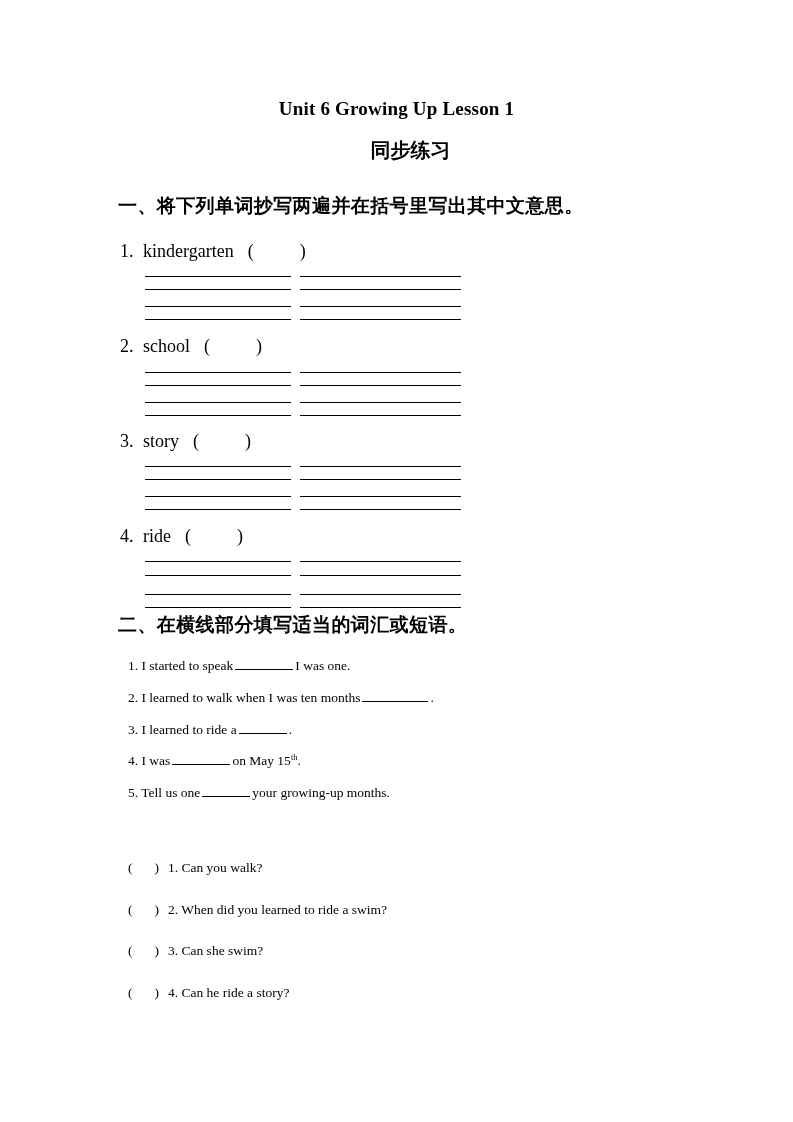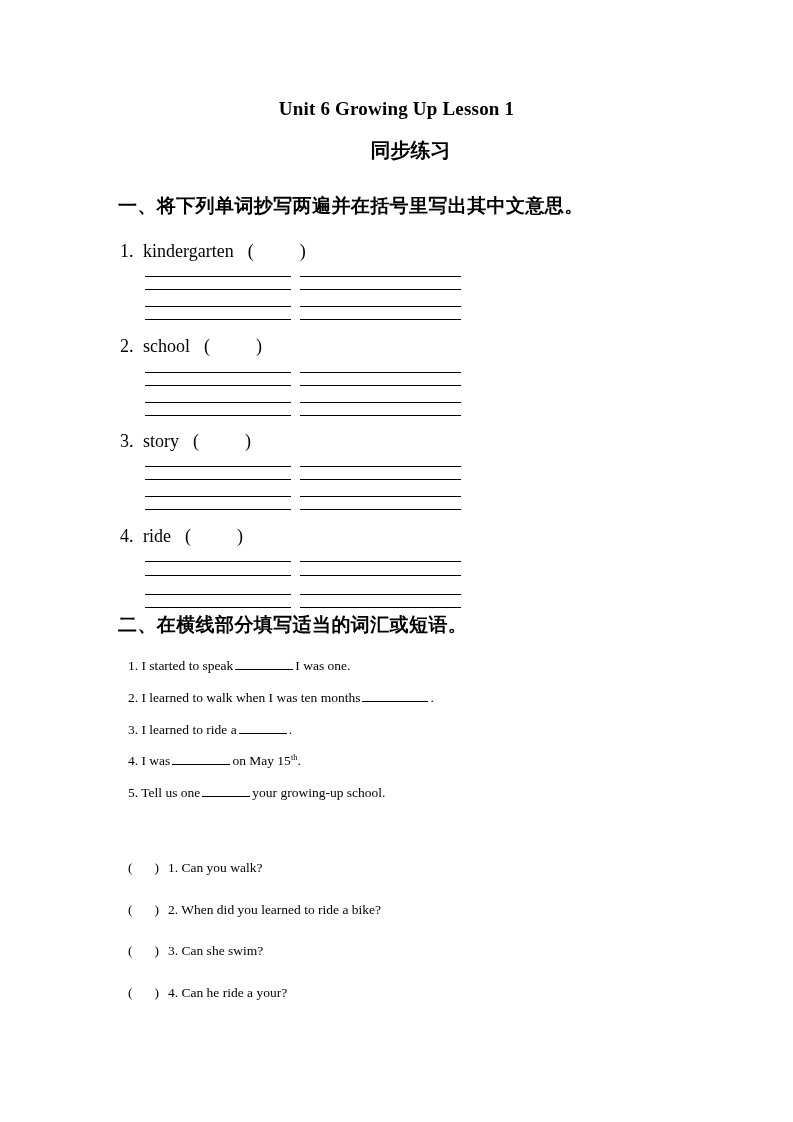--- a/index.html
+++ b/index.html
@@ -217,37 +217,37 @@
     <span>I learned to ride a</span><span class="blank b-sm"></span><span>.</span>
   </div>
 
   <div class="fill-line" style="top:752px">
     <span>4.</span>
     <span>I was</span><span class="blank b-md"></span><span>on May 15</span><sup>th</sup><span>.</span>
   </div>
 
   <div class="fill-line" style="top:784px">
     <span>5.</span>
-    <span>Tell us one</span><span class="blank b-sm"></span><span>your growing-up school.</span>
+    <span>Tell us one</span><span class="blank b-sm"></span><span>your growing-up months.</span>
   </div>
 
 
   <div class="match-item" style="top:860px">
     <span class="choice-paren"><span>(</span><span class="gap"></span><span>)</span></span><span>1.</span>
     <span>Can you walk?</span>
   </div>
 
   <div class="match-item" style="top:902px">
     <span class="choice-paren"><span>(</span><span class="gap"></span><span>)</span></span><span>2.</span>
-    <span>When did you learned to ride a bike?</span>
+    <span>When did you learned to ride a swim?</span>
   </div>
 
   <div class="match-item" style="top:943px">
     <span class="choice-paren"><span>(</span><span class="gap"></span><span>)</span></span><span>3.</span>
     <span>Can she swim?</span>
   </div>
 
   <div class="match-item" style="top:985px">
     <span class="choice-paren"><span>(</span><span class="gap"></span><span>)</span></span><span>4.</span>
-    <span>Can he ride a your?</span>
+    <span>Can he ride a story?</span>
   </div>
 
 </div>
 
 </body></html>

